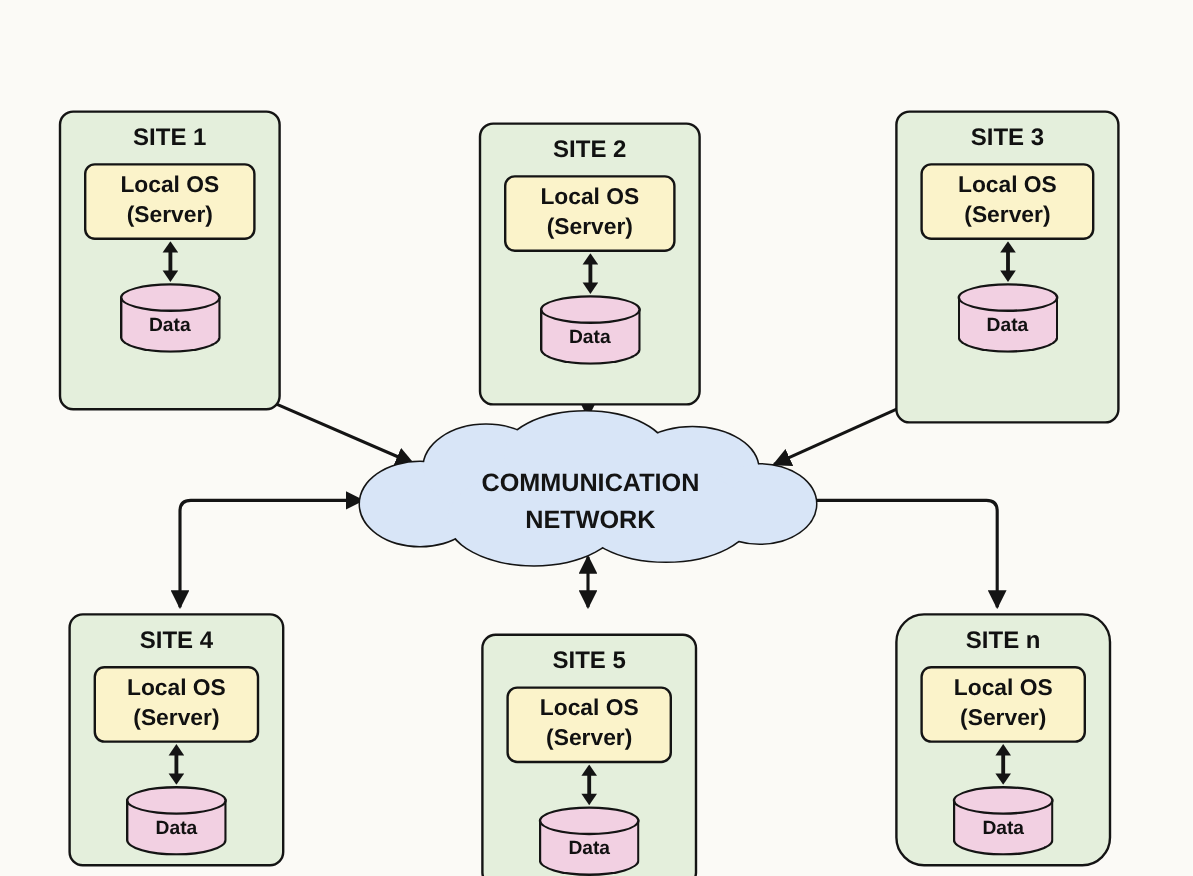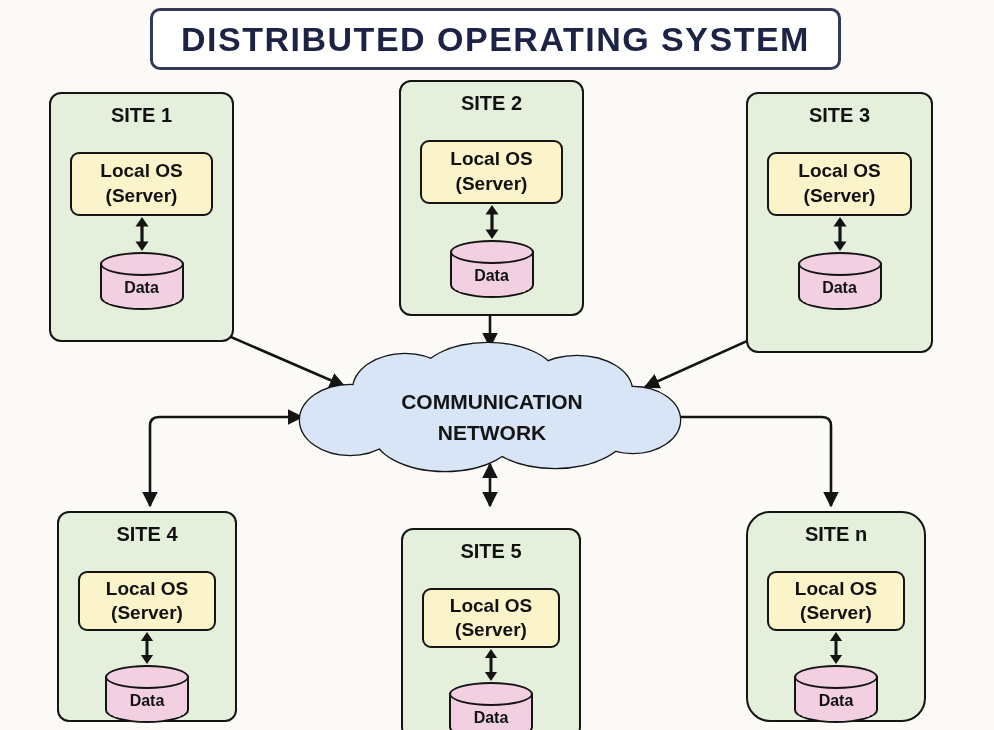--- a/index.html
+++ b/index.html
@@ -52,21 +52,21 @@
     padding-top: 9px;
   }
   .site-name {
     font-size: 20px;
     font-weight: bold;
     color: #111;
     height: 24px;
     line-height: 24px;
   }
   .os-box {
-    margin-top: 25px;
+    margin-top: 9px;
     width: calc(100% - 38px);
     height: 64px;
     background: var(--os-fill, #fbf3ca);
     border: 2.5px solid var(--outline, #141414);
     border-radius: 9px;
     box-sizing: border-box;
     display: flex;
     flex-direction: column;
     align-items: center;
     justify-content: center;
@@ -142,43 +142,40 @@
         <ellipse class="cloud-e-fill" cx="577" cy="391" rx="55" ry="35"></ellipse>
         <ellipse class="cloud-e-fill" cx="633" cy="420" rx="47" ry="33"></ellipse>
         <ellipse class="cloud-e-fill" cx="445" cy="432" rx="72" ry="39"></ellipse>
         <ellipse class="cloud-e-fill" cx="555" cy="430" rx="72" ry="38"></ellipse>
       </g>
       <text class="cloud-text" x="492" y="409">COMMUNICATION</text>
       <text class="cloud-text" x="492" y="440">NETWORK</text>
     </g>
   </svg>
 
-  <div class="title-box">
-    <span>DISTRIBUTED OPERATING SYSTEM</span>
-  </div>
 
   <div class="site" style="left:49px; top:92px; width:185px; height:250px;">
     <div class="site-name">SITE 1</div>
     <div class="os-box">
       <div>Local OS</div>
       <div>(Server)</div>
     </div>
     <svg class="updown" width="22" height="34" viewBox="0 0 22 34">
       <line class="ud-line" x1="11" y1="7" x2="11" y2="27"></line>
       <polygon class="ud-head" points="11,0 4.5,9.5 17.5,9.5"></polygon>
       <polygon class="ud-head" points="11,34 4.5,24.5 17.5,24.5"></polygon>
     </svg>
     <div class="cylinder">
       <div class="cyl-body"></div>
       <div class="cyl-top"></div>
       <div class="cyl-label">Data</div>
     </div>
   </div>
 
-  <div class="site" style="left:399px; top:80px; width:185px; height:236px;">
+  <div class="site" style="left:399px; top:102px; width:185px; height:236px;">
     <div class="site-name">SITE 2</div>
     <div class="os-box">
       <div>Local OS</div>
       <div>(Server)</div>
     </div>
     <svg class="updown" width="22" height="34" viewBox="0 0 22 34">
       <line class="ud-line" x1="11" y1="7" x2="11" y2="27"></line>
       <polygon class="ud-head" points="11,0 4.5,9.5 17.5,9.5"></polygon>
       <polygon class="ud-head" points="11,34 4.5,24.5 17.5,24.5"></polygon>
     </svg>

